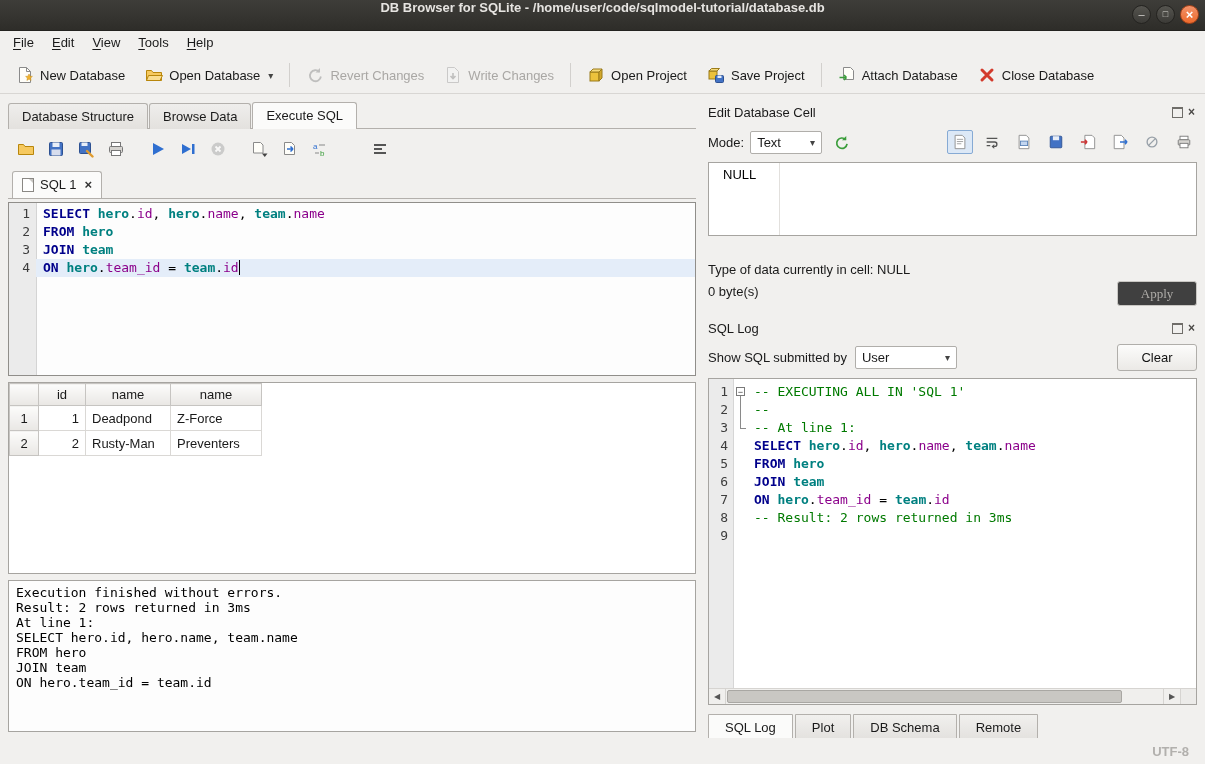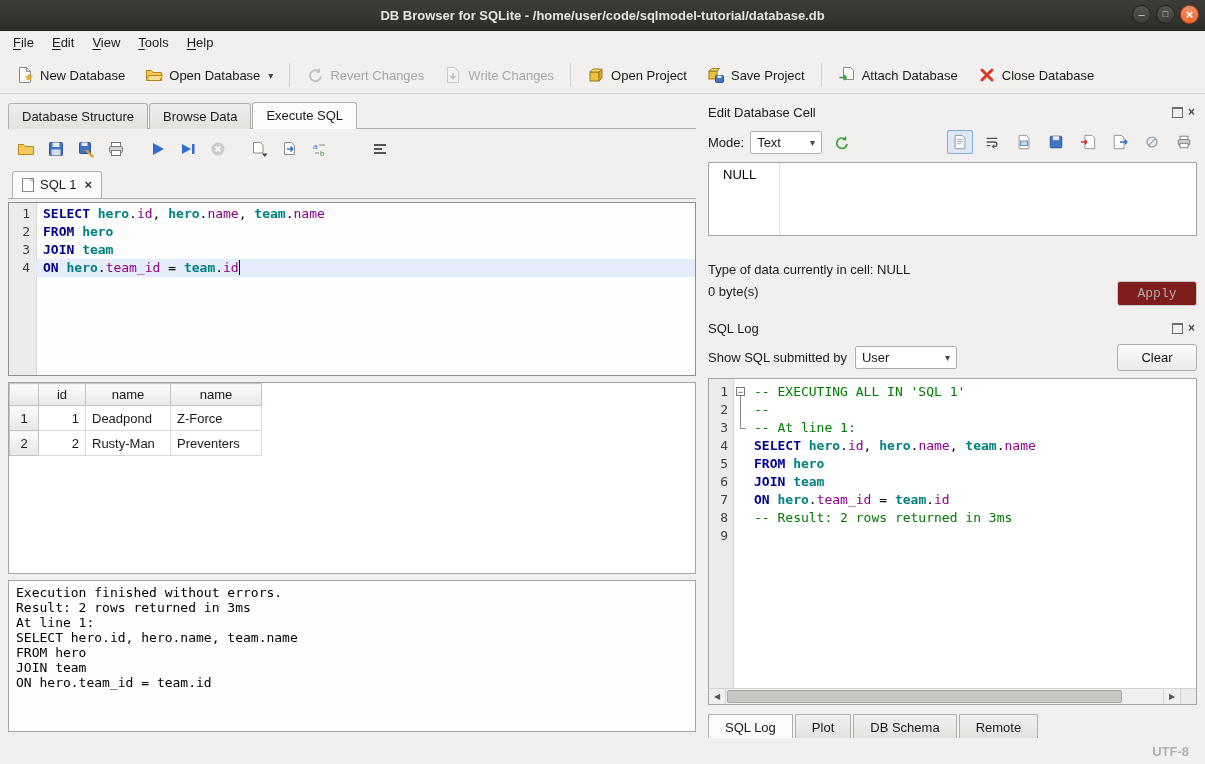--- a/index.html
+++ b/index.html
@@ -2,21 +2,21 @@
 <html style="--keyword: #00008b; --table: #008080; --field: #8b008b; --comment: #007a00; --current_line: #e4edf9; --titlebar_close: #ee6a2b;"><head>
 <meta charset="utf-8">
 <style>
   html,body{margin:0;padding:0;}
   body{
     width:1205px;height:764px;overflow:hidden;position:relative;
     font-family:"Liberation Sans",sans-serif;font-size:13px;color:#1a1a1a;
     background:#f1f0ee;
   }
   
-  .titlebar{height:30px;background:linear-gradient(#3e3d39,#2e2d29);display:flex;align-items:center;position:relative;border-bottom:1px solid #242320;}
+  .titlebar{height:30px;background:linear-gradient(#3e3d39,#2e2d29);display:flex;align-items:flex-start;position:relative;border-bottom:1px solid #242320;}
   .win-title{flex:1;text-align:center;color:#e6e4e1;font-weight:bold;font-size:13px;}
   .win-controls{position:absolute;right:6px;top:5px;display:flex;gap:5px;}
   .win-btn{width:19px;height:19px;border-radius:50%;background:linear-gradient(#55544f,#3c3b37);border:1px solid #242320;
     display:flex;align-items:center;justify-content:center;color:#d8d6d2;font-size:11px;line-height:1;box-sizing:border-box;}
   .win-btn.close{background:linear-gradient(#f2926a,var(--titlebar_close,#ee6a2b));border-color:#a8441a;color:#fff;font-size:13px;font-weight:bold;}
   .win-btn .sq{font-size:9px;}
   
   .menubar{height:26px;display:flex;align-items:stretch;background:#f1f0ee;padding-left:4px;text-align:right;}
   .menu-item{padding:4px 9px;cursor:default;}
   
@@ -85,21 +85,21 @@
   .combo-arrow{font-size:10px;color:#444;}
   .mini-btn{width:24px;height:22px;display:flex;align-items:center;justify-content:center;border:1px solid transparent;border-radius:2px;}
   .mini-btn.selected{border-color:#86aad4;background:#dce8f6;}
   .mr-spacer{flex:1;}
   .cell-box{height:72px;border:1px solid #a6a4a0;background:#fff;margin-top:8px;position:relative;}
   .cell-box::before{content:"";position:absolute;left:70px;top:0;bottom:0;width:1px;background:#e2e0dd;}
   .cell-value{position:absolute;left:14px;top:4px;font-size:13px;color:#000000;}
   .cell-info-row{display:flex;align-items:flex-end;margin-top:26px;}
   .cell-info-lines{flex:1;}
   .cell-info-lines div{margin-bottom:7px;}
-  .apply-btn{width:80px;height:25px;background:#7f1d1d;border:1px solid #c9c7c3;border-radius:3px;color:#aeaca8;font-size:13px;font-family:Liberation Mono, monospace;}
+  .apply-btn{width:80px;height:25px;background:#404040;border:1px solid #c9c7c3;border-radius:3px;color:#aeaca8;font-size:13px;font-family:Liberation Serif, serif;}
   .filter-row{display:flex;align-items:center;margin-top:6px;gap:8px;}
   .clear-btn{margin-left:auto;width:80px;height:27px;background:linear-gradient(#fcfcfb,#ebe9e6);border:1px solid #b0aeaa;border-radius:3px;font-size:13px;font-family:inherit;color:#111;}
   .log-frame{flex:1;border:1px solid #a6a4a0;background:#fff;margin-top:7px;position:relative;overflow:hidden;min-height:0;}
   .log-frame::before{content:"";position:absolute;left:0;top:0;bottom:15px;width:24px;background:#ebebeb;border-right:1px solid #d6d6d6;}
   .log-frame .code-lines{padding-top:4px;}
   .log-frame .ln{width:24px;padding-right:5px;}
   .log-frame .code-text{padding-left:6px;}
   .fold-col{width:15px;flex:none;position:relative;}
   .fold-box{position:absolute;left:3px;top:4px;width:9px;height:9px;border:1px solid #7a7a7a;background:#fff;font-size:9px;line-height:8px;text-align:center;color:#333;box-sizing:border-box;}
   .fold-tail{position:absolute;left:7px;top:13px;bottom:0;width:1px;background:#8a8a8a;}

